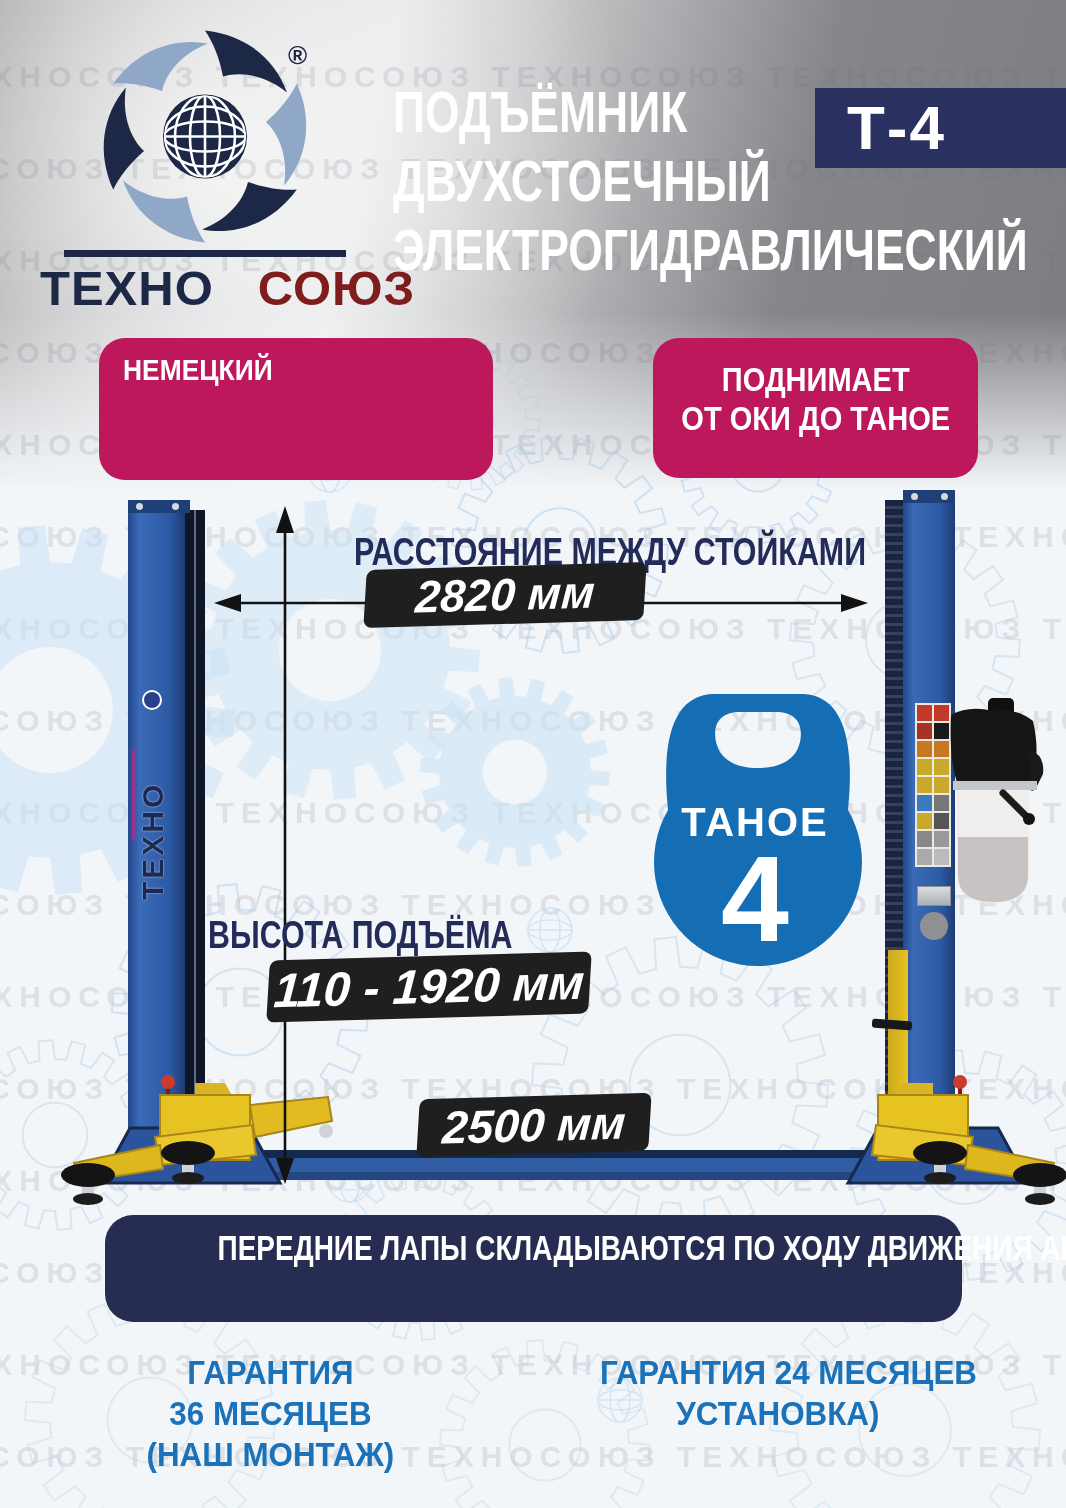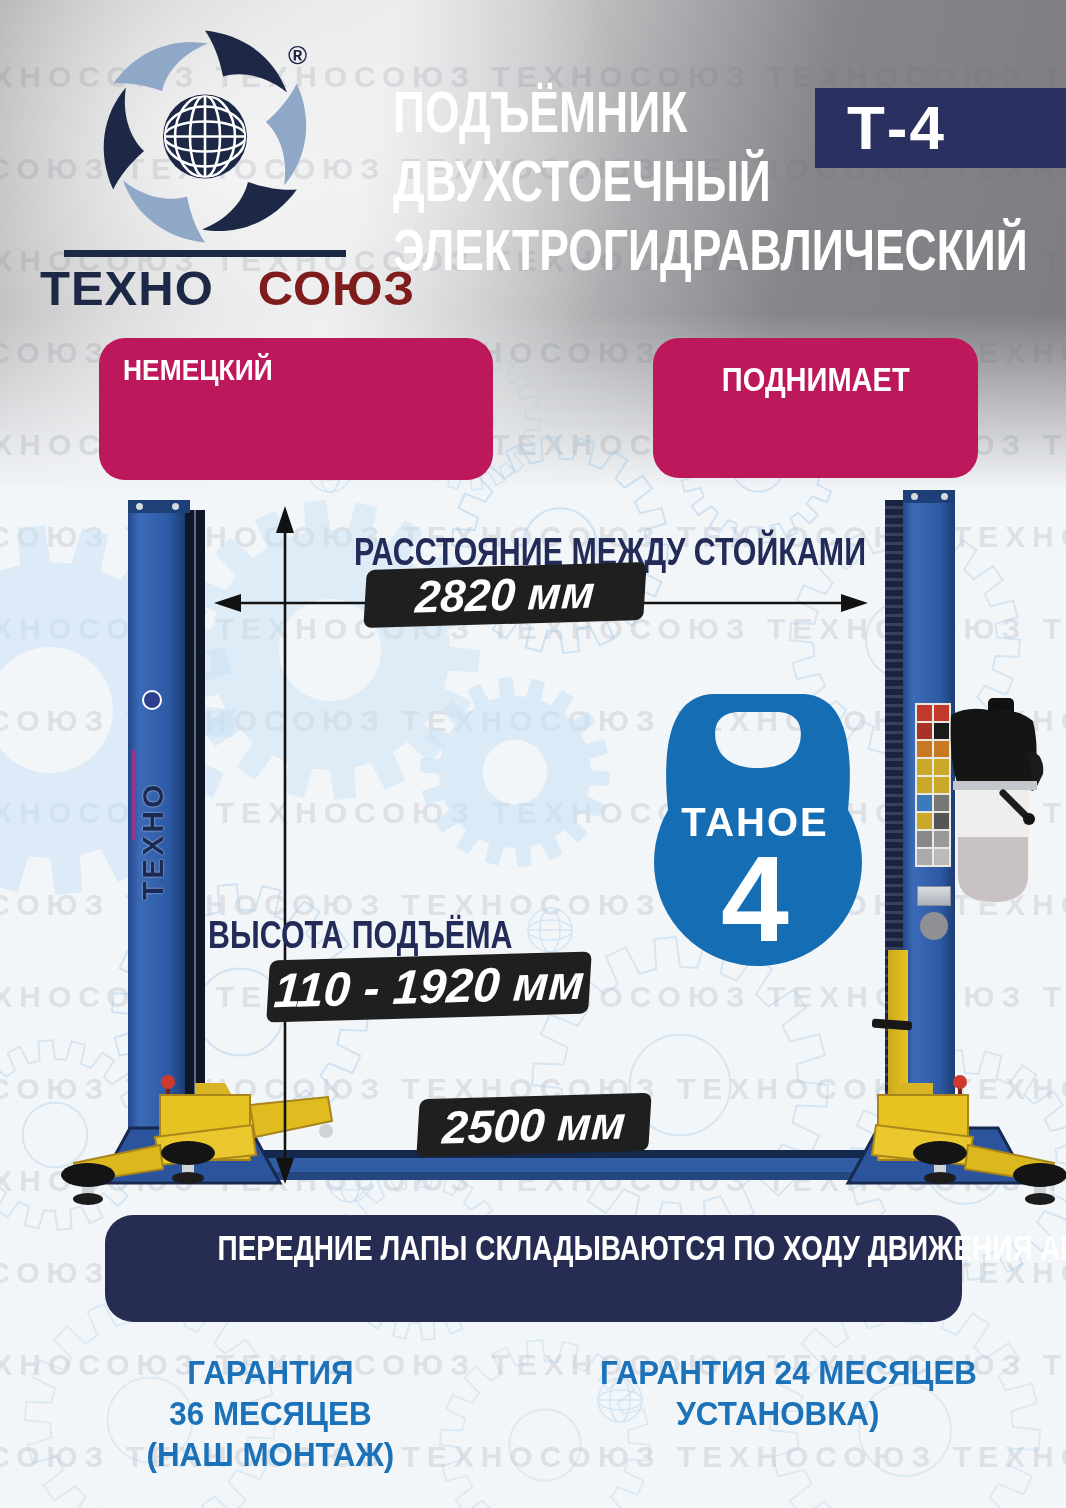--- a/index.html
+++ b/index.html
@@ -200,20 +200,21 @@
     <div><span class="cond-l">ДВУХСТОЕЧНЫЙ</span></div>
     <div><span class="cond-l">ЭЛЕКТРОГИДРАВЛИЧЕСКИЙ</span></div>
   </div>
   <div class="abs model-badge">Т-4</div>
 
   <div class="abs feat feat-left">
     <div><span class="cond">НЕМЕЦКИЙ</span></div>
   </div>
   <div class="abs feat feat-right">
     <div><span class="cond">ПОДНИМАЕТ</span></div>
+    <div><span class="cond">ОТ ОКИ ДО ТАНОЕ</span></div>
   </div>
 
   <div class="abs floor-plate"></div>
 
   <div class="abs post" style="left:128px;top:500px;width:77px;height:640px;">
     <div class="post-face" style="width:57px;"></div>
     <div class="channel" style="left:57px;width:20px;">
         <i></i>
       </div>
     <div class="post-cap" style="width:62px;"></div>

